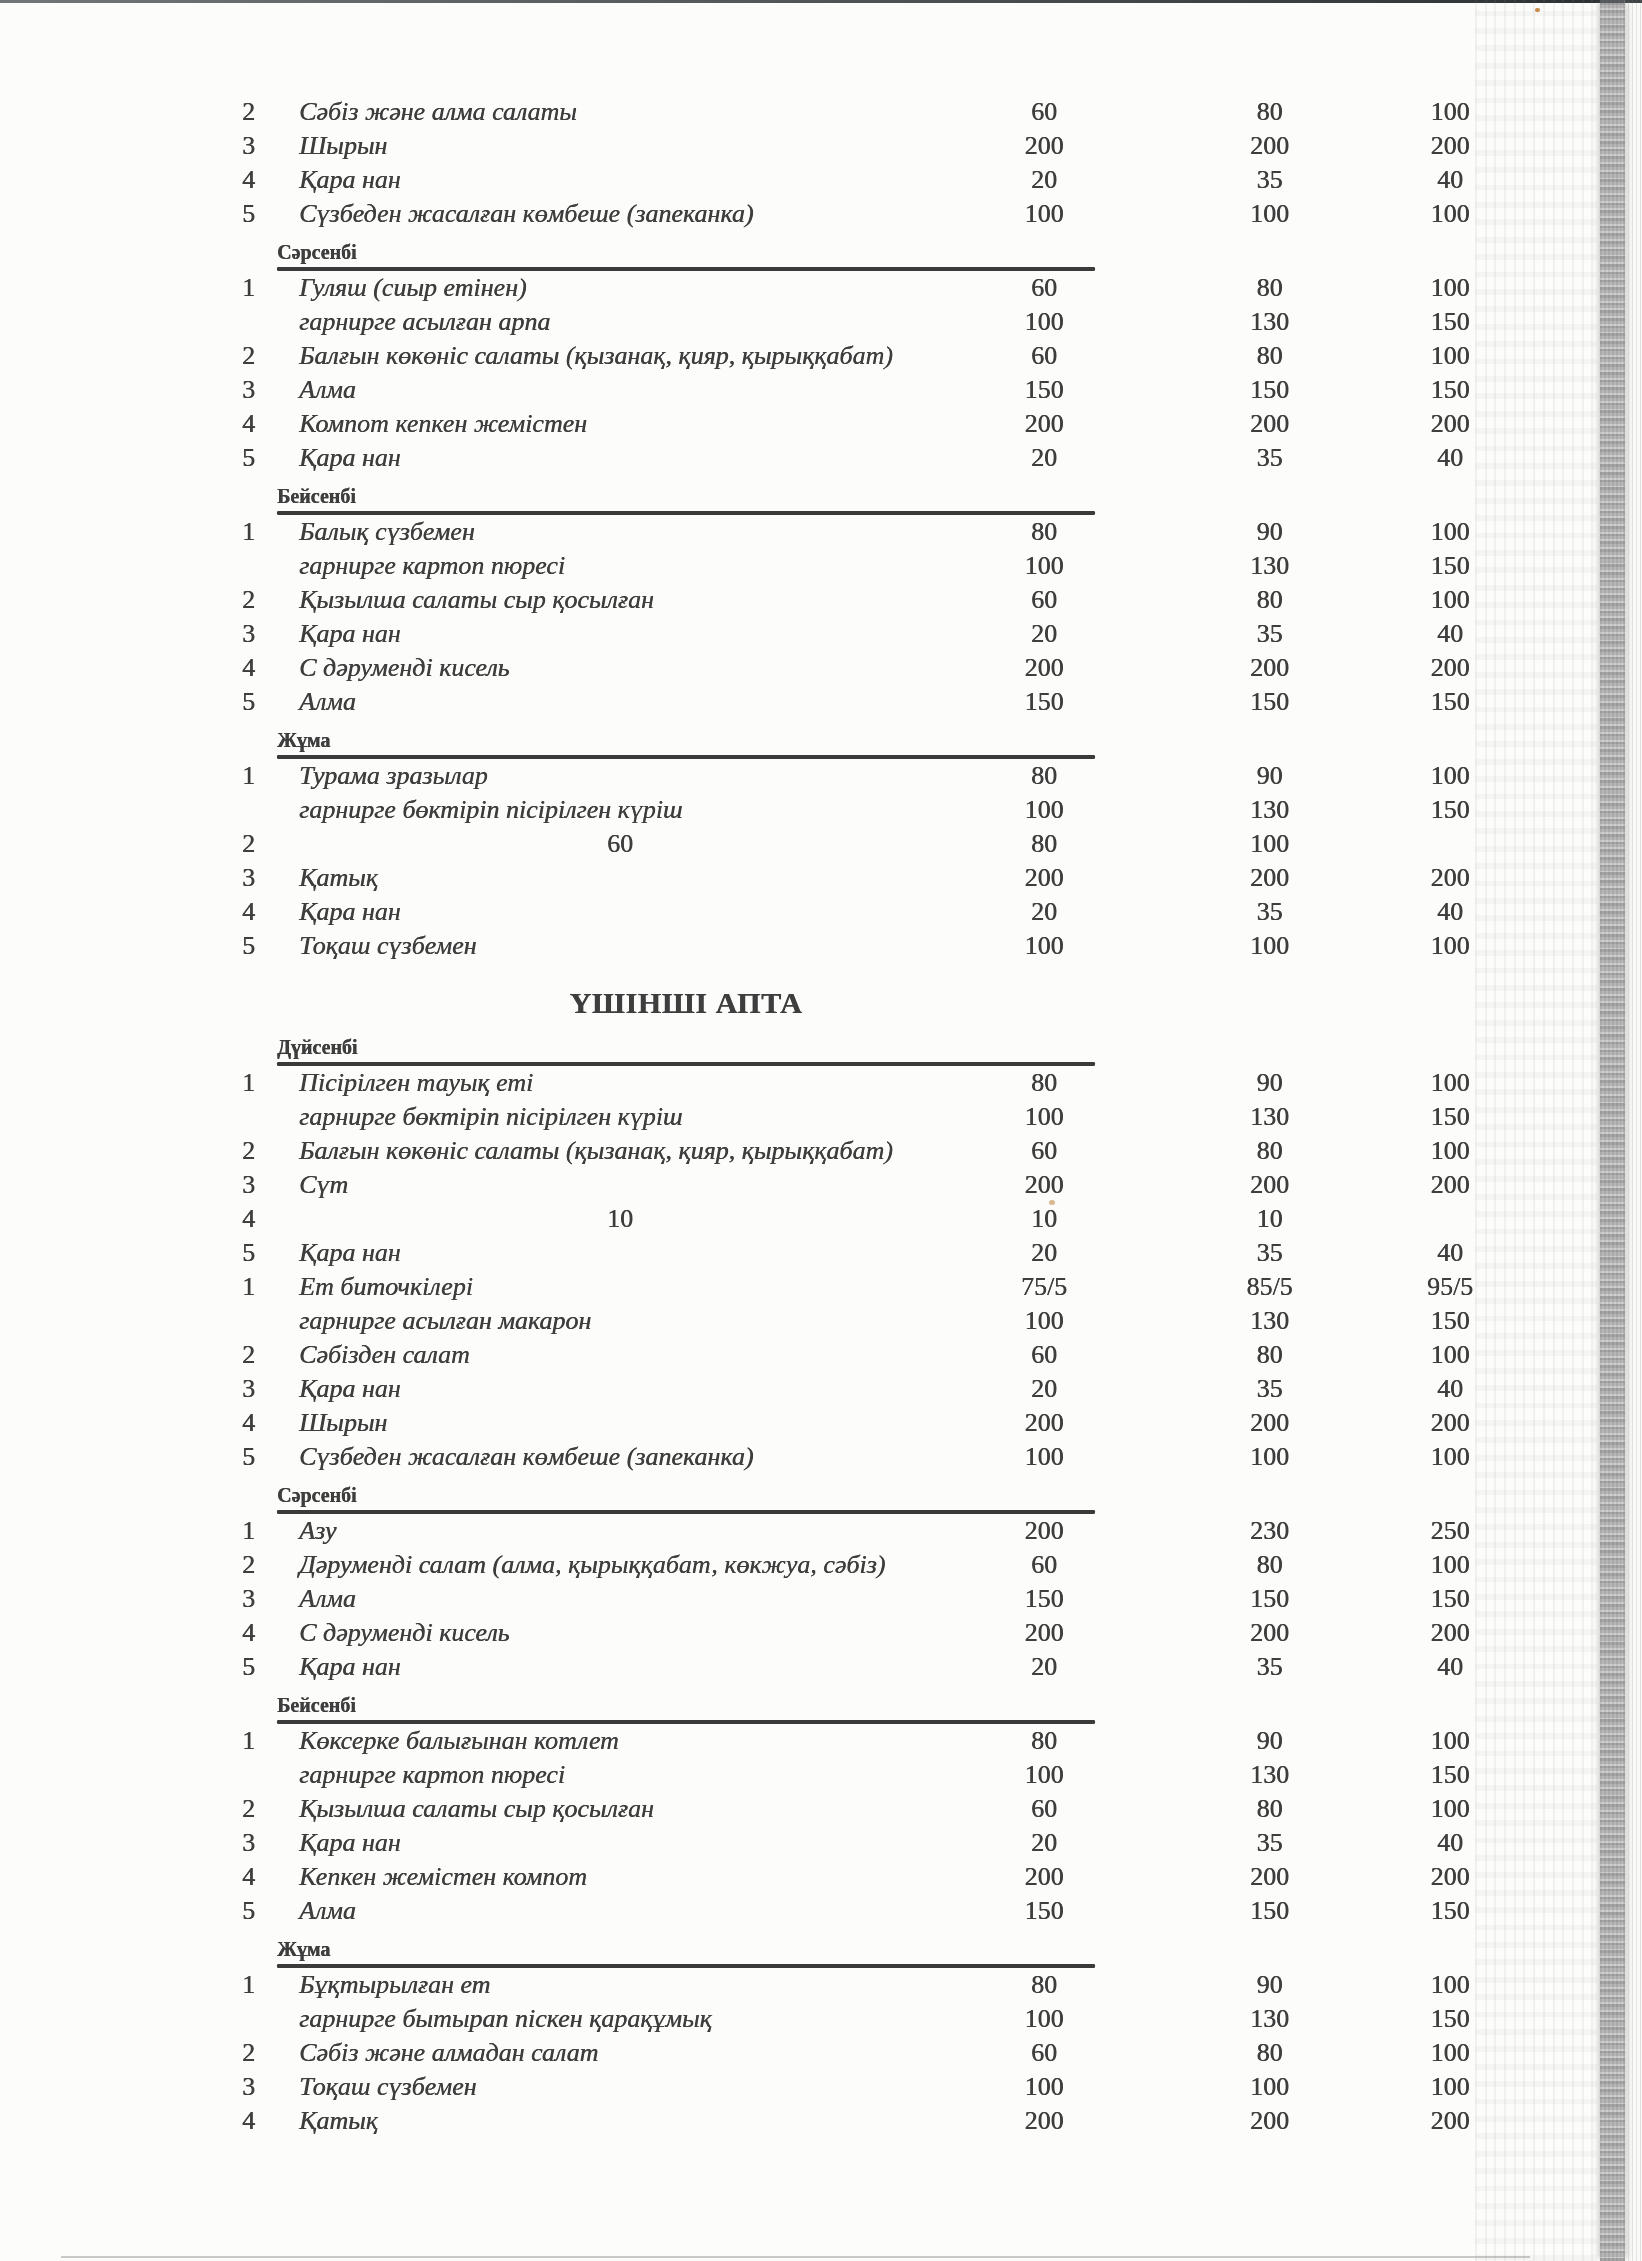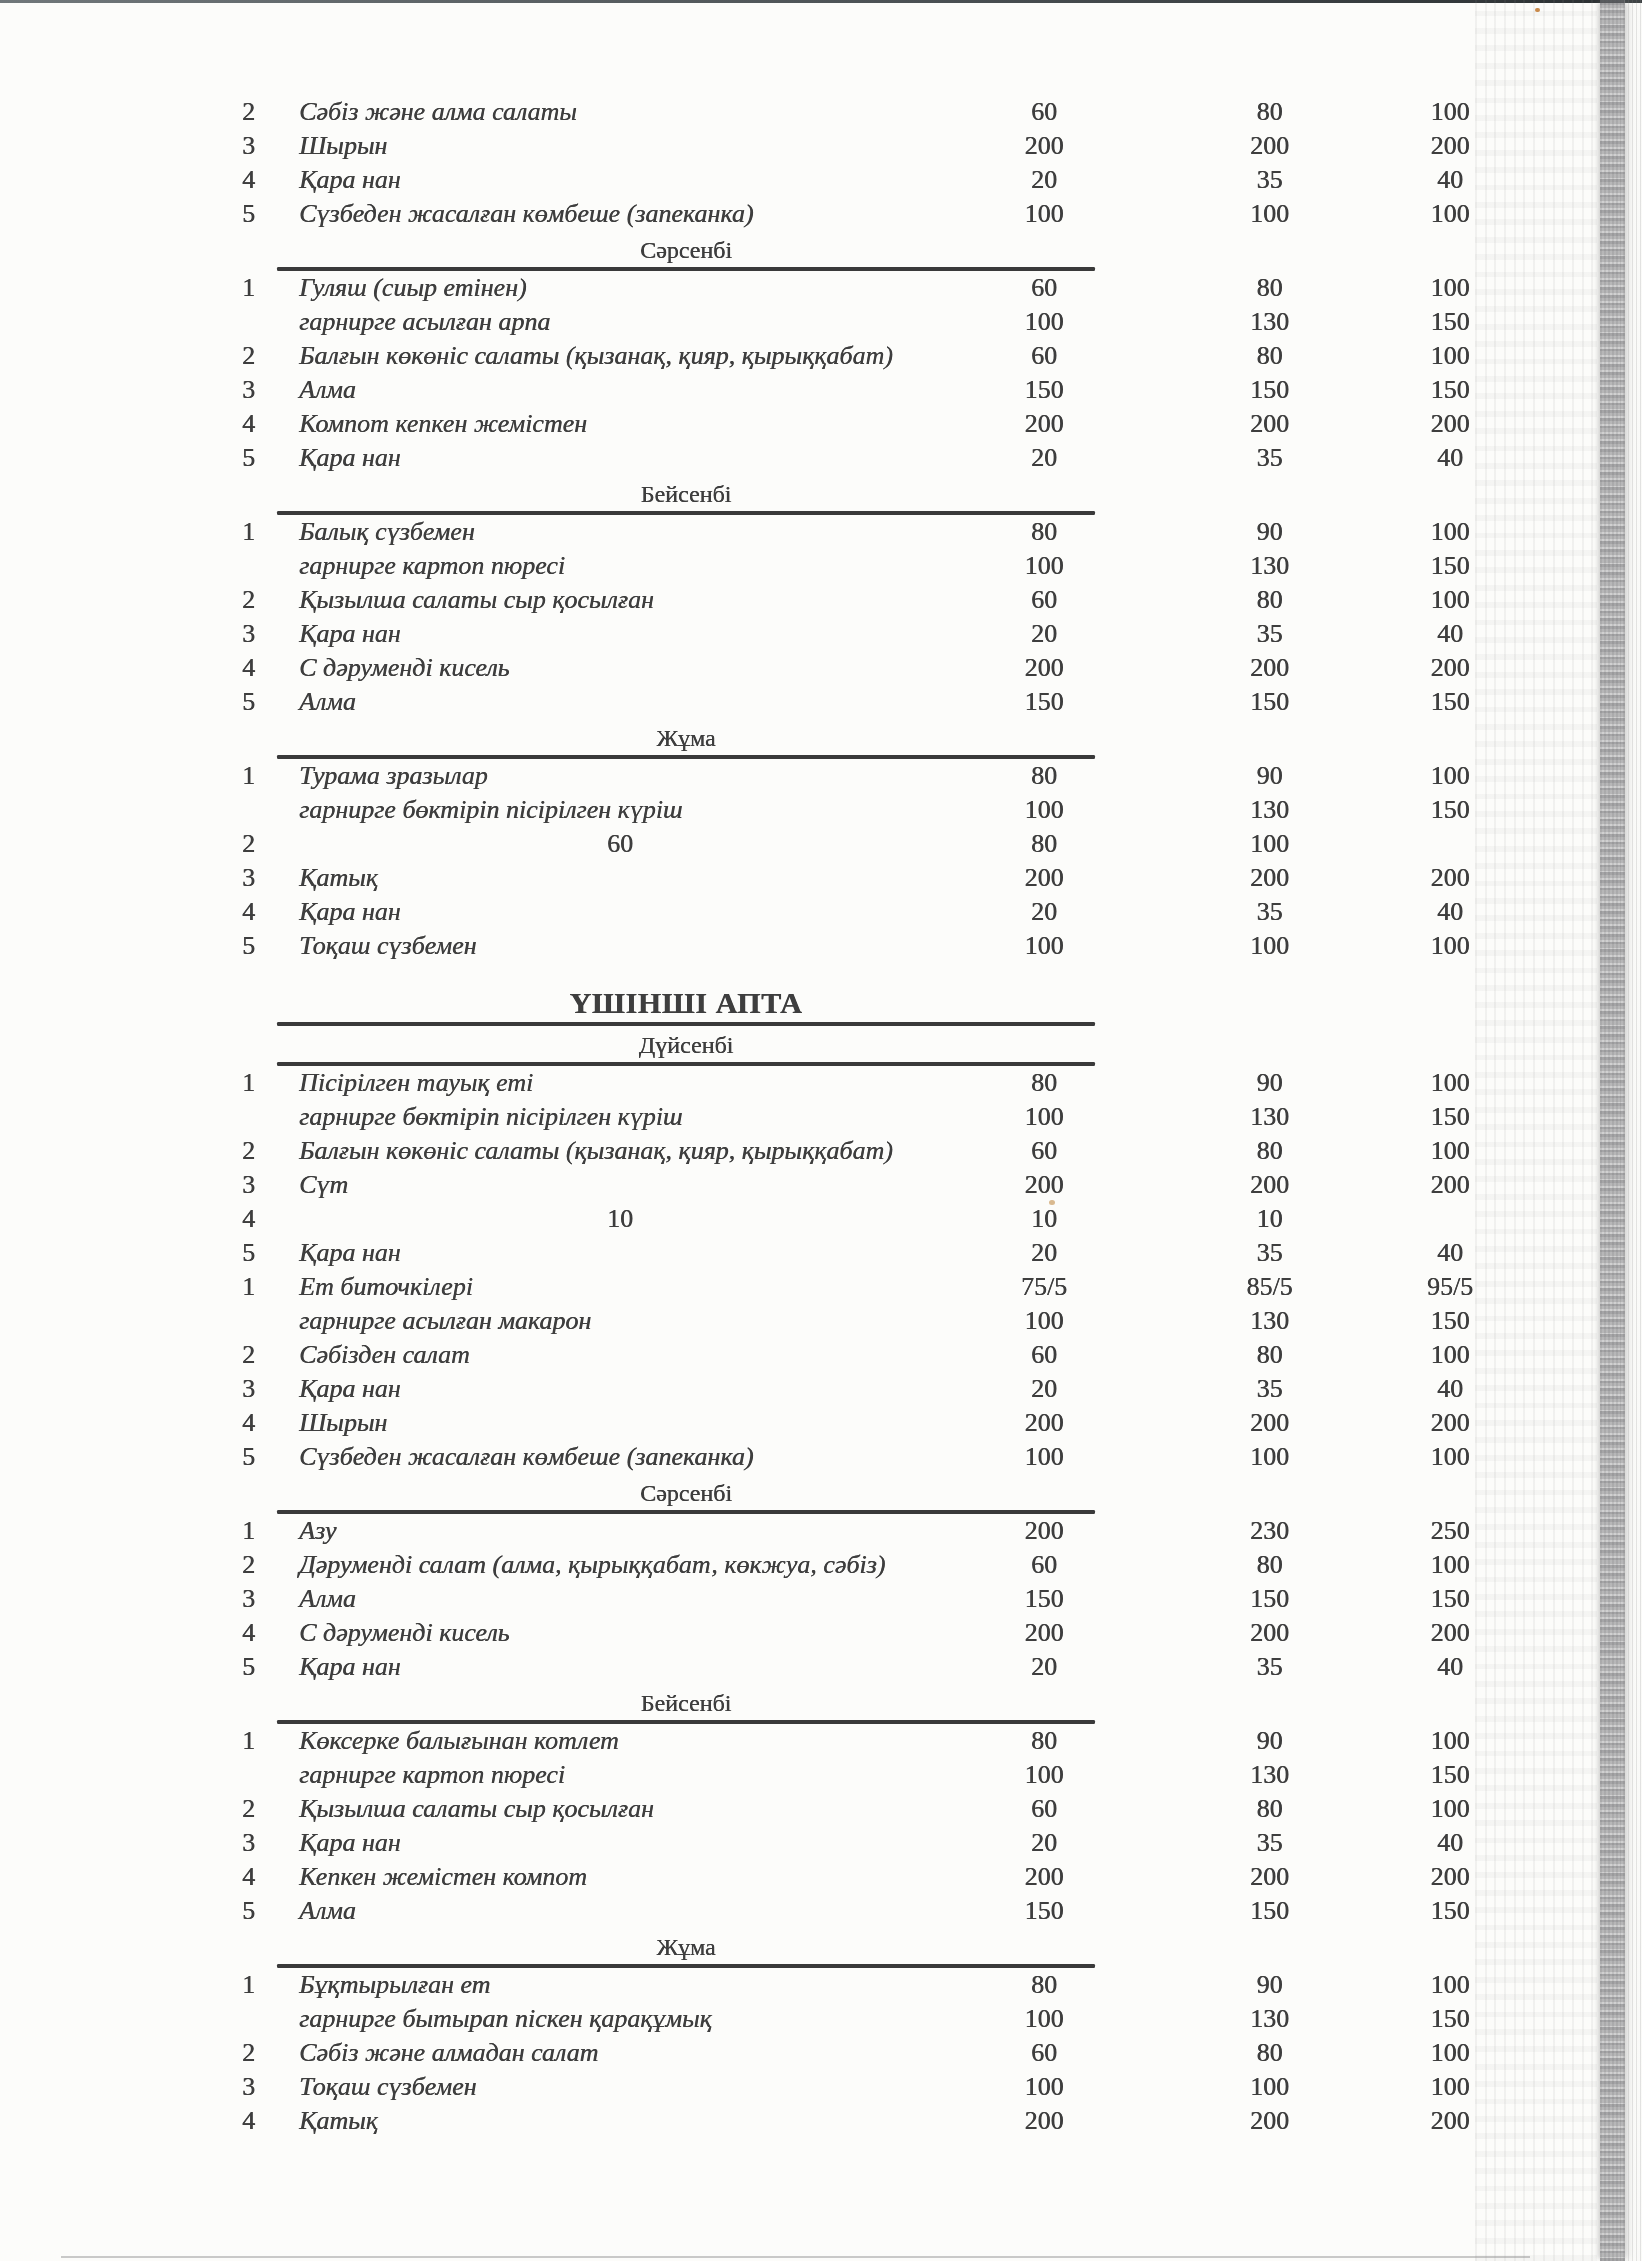--- a/index.html
+++ b/index.html
@@ -23,25 +23,25 @@
     align-items:center;
     padding-left:242px;
   }
   .num{font-size:26px;}
   .name{font-size:26px;white-space:nowrap;font-style:italic;}
   .qty{font-size:26px;text-align:center;}
   .day-header{
     height:40px;margin-left:277px;width:818px;
     display:flex;flex-direction:column;justify-content:flex-end;
   }
-  .day-title{font-size:24px;font-weight:normal;text-align:center;line-height:1.05;}
+  .day-title{font-size:20px;font-weight:bold;text-align:left;line-height:1.05;}
   .day-rule{height:4.5px;background:#3a3a3a;margin-top:3.2px;border-radius:1.3px;}
   .week-header{
     margin-top:22px;height:41px;margin-left:277px;width:818px;
-    display:flex;flex-direction:column;justify-content:flex-end;
+    display:flex;flex-direction:column;justify-content:flex-end;align-items:center;
   }
   .week-title{font-size:30px;font-weight:bold;text-align:center;line-height:1.05;letter-spacing:0.6px;}
   
   .top-edge{
     position:absolute;top:0;left:0;width:1643px;height:3.2px;
     background:linear-gradient(90deg,#70777a 0%,#4b5154 55%,#2b3032 100%);
   }
   .streak-field{
     position:absolute;top:0;left:1475px;width:122px;height:2261px;
     background:

